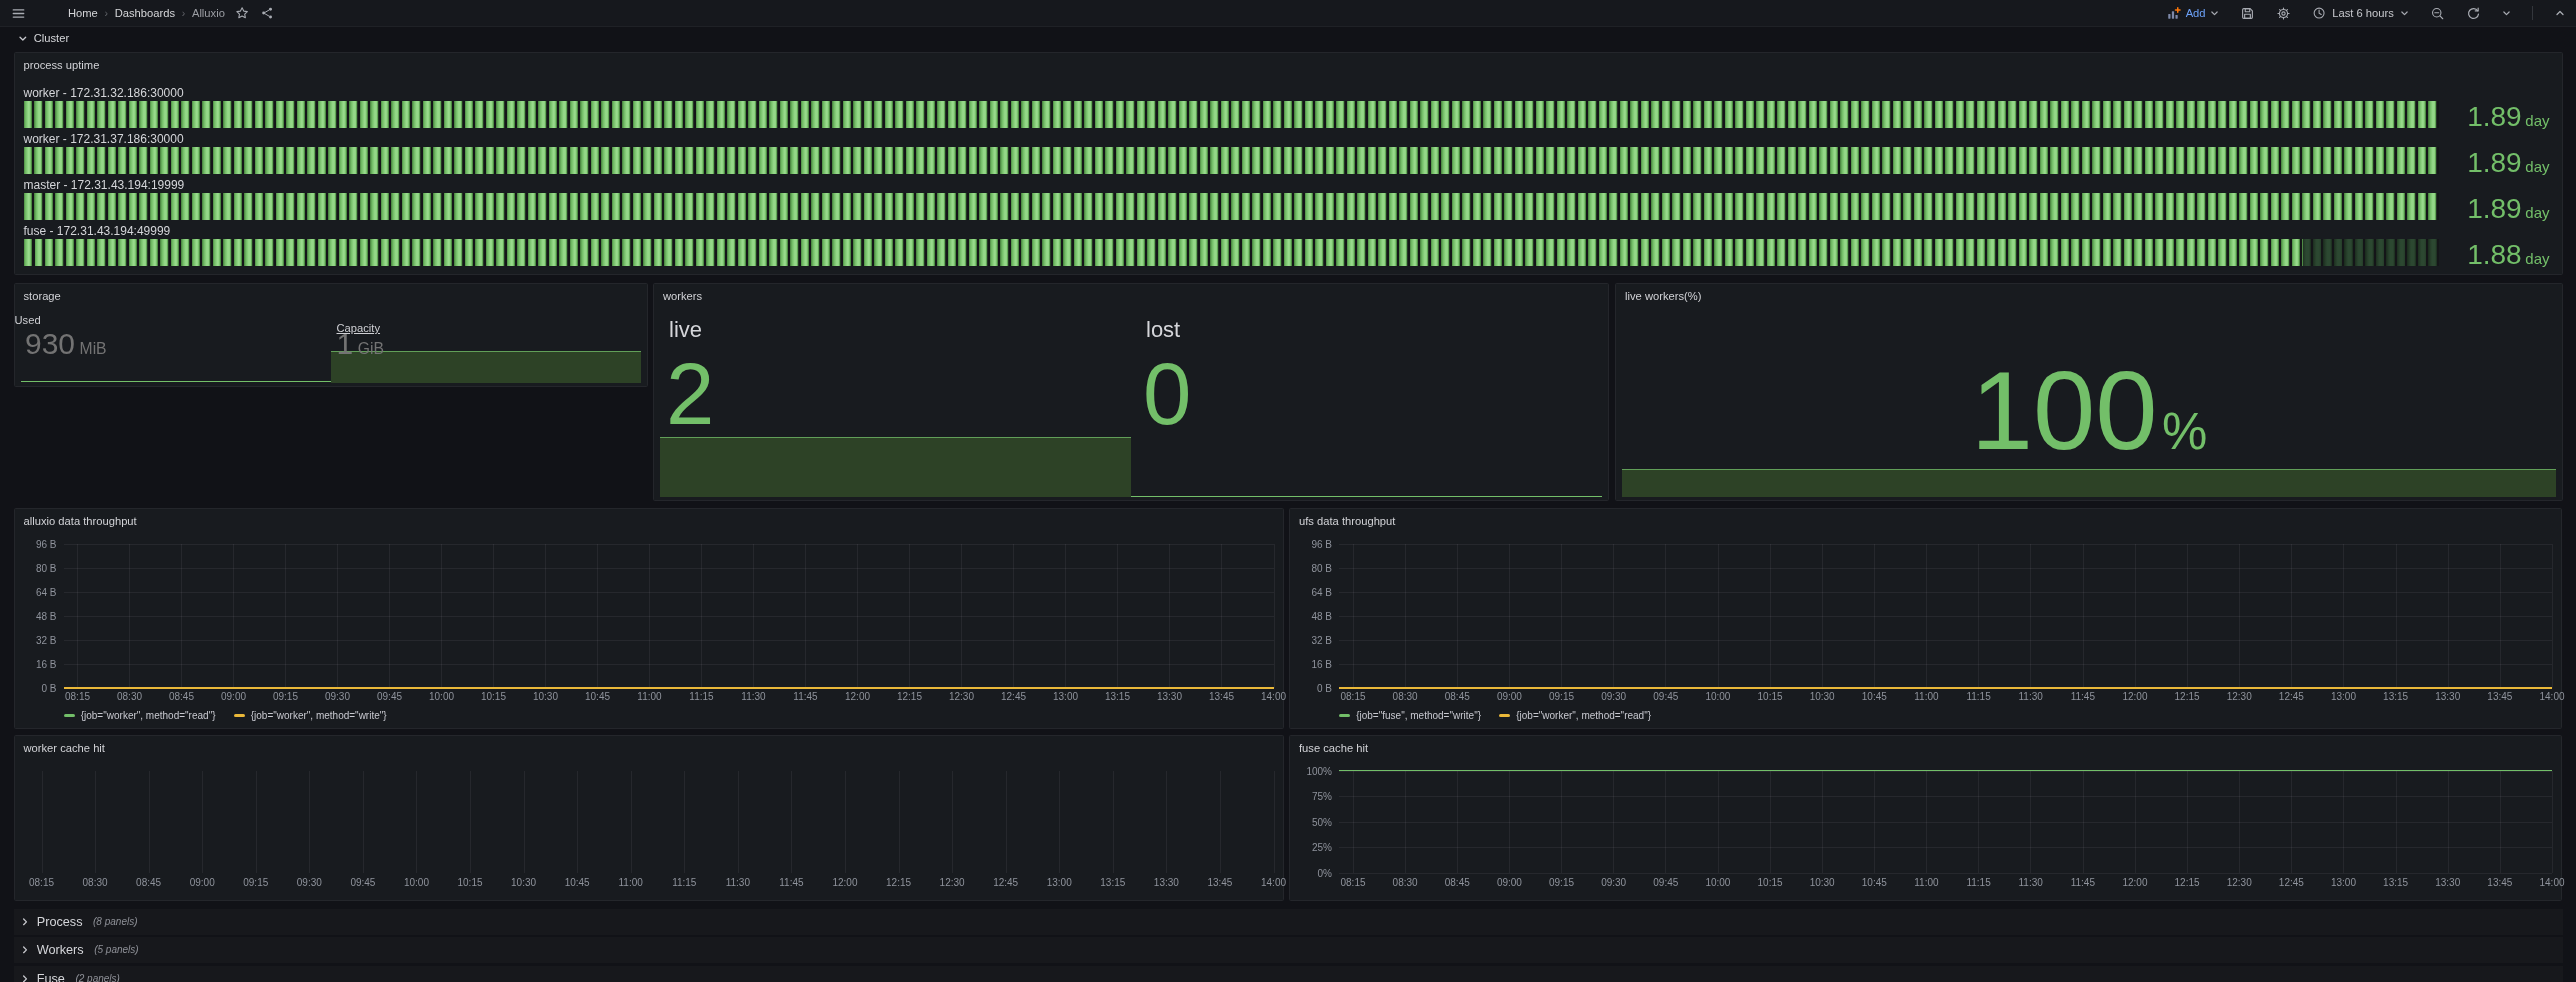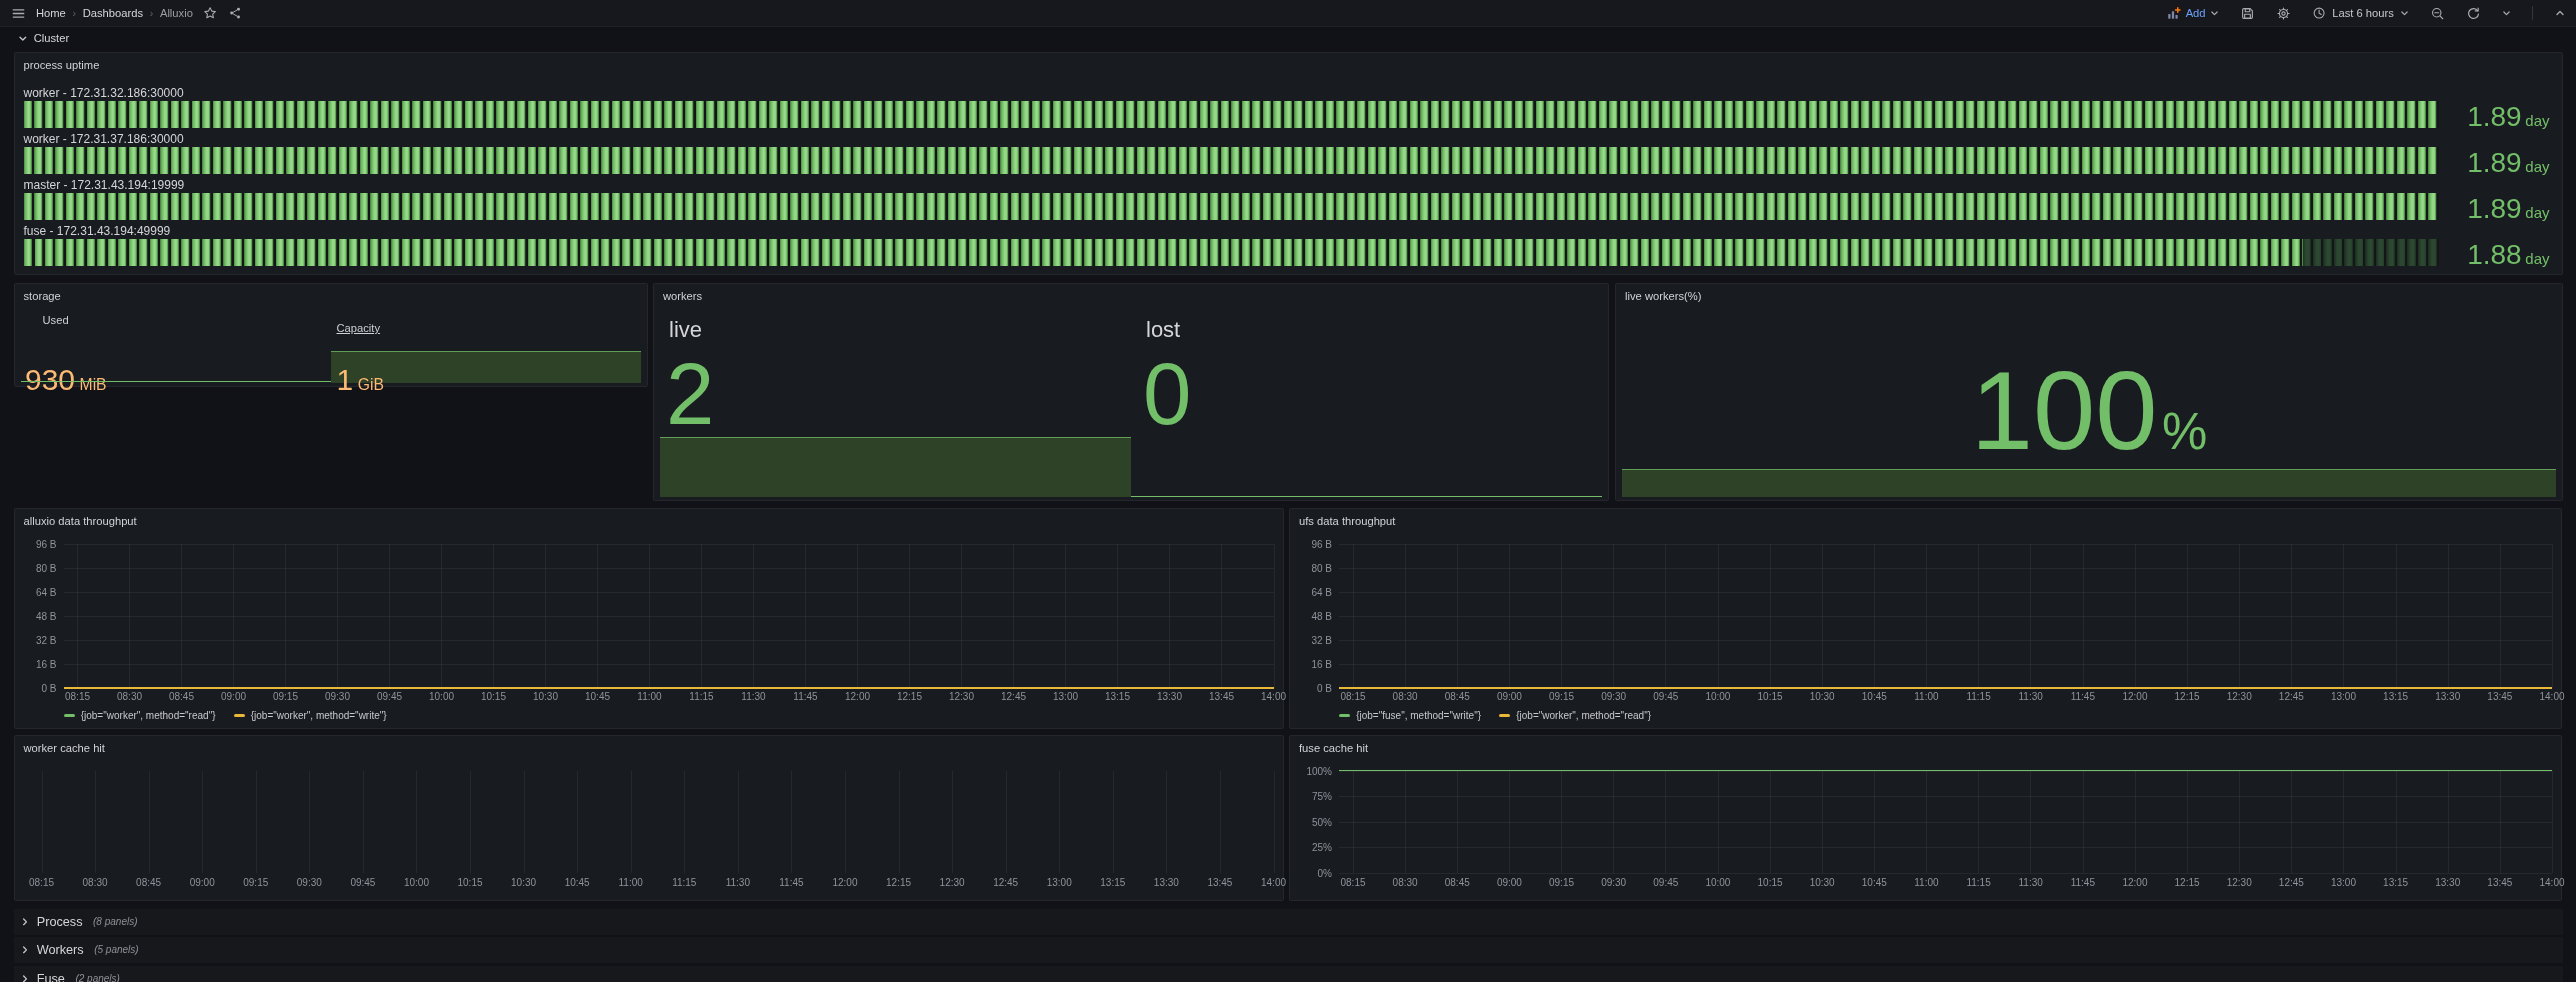--- a/index.html
+++ b/index.html
@@ -14,21 +14,21 @@
   
   .topbar{
     position:absolute;left:0;top:0;right:0;height:27px;
     background:#16181d;border-bottom:0.7px solid #1f2126;
     display:flex;align-items:center;justify-content:space-between;
     padding:0 10.5px;box-sizing:border-box;color:#a9acb3;
   }
   .tb-left,.tb-right{display:flex;align-items:center;}
   .tb-left{gap:10.5px;}
   .tb-right{gap:21px;}
-  .crumbs{display:flex;align-items:center;gap:6.7px;font-size:11.2px;}
+  .crumbs{display:flex;align-items:center;gap:6.7px;font-size:11.2px;margin-left:32px;}
   .crumb{color:#d5d6d9;cursor:pointer;}
   .crumb.dim{color:#9b9da3;}
   .crumb-sep{color:#62646a;font-size:10.5px;}
   .icon-btn{display:flex;align-items:center;justify-content:center;cursor:pointer;color:#a9acb3;}
   .add-group{display:flex;align-items:center;gap:4.5px;cursor:pointer;}
   .add-label{color:#6ca1f8;font-size:11.2px;font-weight:500;}
   .time-group{display:flex;align-items:center;gap:6px;cursor:pointer;}
   .time-label{font-size:11.2px;color:#c7c8cd;}
   .tb-divider{width:0.7px;height:13.5px;background:#33363c;}
 
@@ -48,21 +48,21 @@
   .g-label{font-size:12px;color:#d5d6da;height:15px;line-height:15px;white-space:nowrap;}
   .g-bar{position:relative;height:27px;margin-right:114px;overflow:hidden;
     background:repeating-linear-gradient(90deg,#1c2e1f 0px,#273f2b 2.2px,#2c4831 3.7px,#2c4831 6px,#273f2b 7.5px,#1c2e1f 8.2px,#141518 8.2px,#141518 10.5px);}
   .g-fill{position:absolute;left:0;top:0;bottom:0;
     background:repeating-linear-gradient(90deg,#4e8a44 0px,#6fb963 1.5px,#8fd482 3.7px,#98da8c 4.5px,#8fd482 6px,#6fb963 6.7px,#4e8a44 7.5px,#141518 8.2px,#141518 10.5px);}
   .g-value{position:absolute;right:3px;top:16.5px;color:#73bf69;font-size:28px;line-height:1;white-space:nowrap;}
   .g-unit{font-size:15px;margin-left:3.7px;}
 
   
   .stat-label{position:absolute;font-size:11.2px;color:#cfd0d4;white-space:nowrap;}
-  .stat-value{position:absolute;color:#fdba74;line-height:1;white-space:nowrap;font-weight:500;margin-top:36px;}
+  .stat-value{position:absolute;color:#737373;line-height:1;white-space:nowrap;font-weight:500;}
   .stat-unit{font-weight:500;margin-left:4.5px;}
   .big-label{position:absolute;font-size:22px;color:#d5d6da;white-space:nowrap;}
   .big-value{position:absolute;color:#73bf69;line-height:1;font-weight:500;white-space:nowrap;}
   .spark-line{position:absolute;height:1.5px;background:#73bf69;}
   .area-fill{position:absolute;background:#2d4226;border-top:0.7px solid rgba(115,191,105,.75);}
   .pct-value{position:absolute;left:0;right:0;text-align:center;color:#73bf69;line-height:1;font-weight:500;}
   .yellow{color:#eab839;}
   .yellow-line{position:absolute;height:1.5px;background:#c79f35;}
 
   
@@ -268,21 +268,21 @@
             <div class="g-fill" style="width: 94.4%;"></div>
           </div>
           <div class="g-value"><span>1.88</span><span class="g-unit">day</span></div>
         </div>
       </div>
   </section>
 
   <section class="panel" style="left:13.5px;top:283px;width:634px;height:104px;">
     <div class="area-fill" style="left:50%;right:5.2px;top:67px;bottom:3px;"></div>
     <div class="panel-title">storage</div>
-    <div class="stat-label" style="left:28px;top:30px;text-align:right;">Used</div>
+    <div class="stat-label" style="left:0;top:30px;text-align:right;">Used</div>
     <div class="stat-value" style="left:10.5px;top:45px;font-size:30px;">
       <span>930</span><span class="stat-unit" style="font-size:15.7px;">MiB</span>
     </div>
     <div class="stat-label" style="left:calc(50% + 6px);top:38px;text-decoration:underline;">Capacity</div>
     <div class="stat-value" style="left:calc(50% + 6px);top:45px;font-size:30px;">
       <span>1</span><span class="stat-unit" style="font-size:15.7px;">GiB</span>
     </div>
     <div class="spark-line" style="left:6px;right:50%;bottom:3.7px;"></div>
   </section>
 

